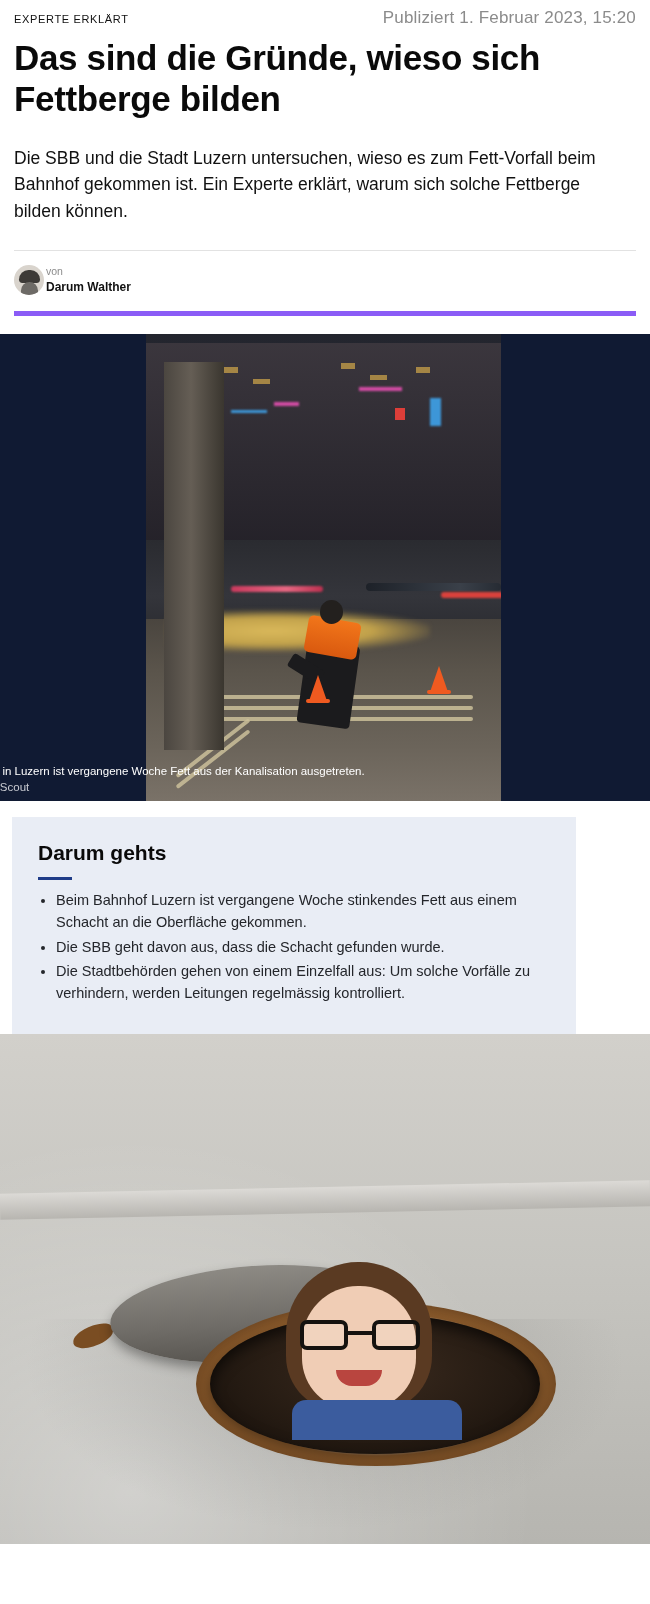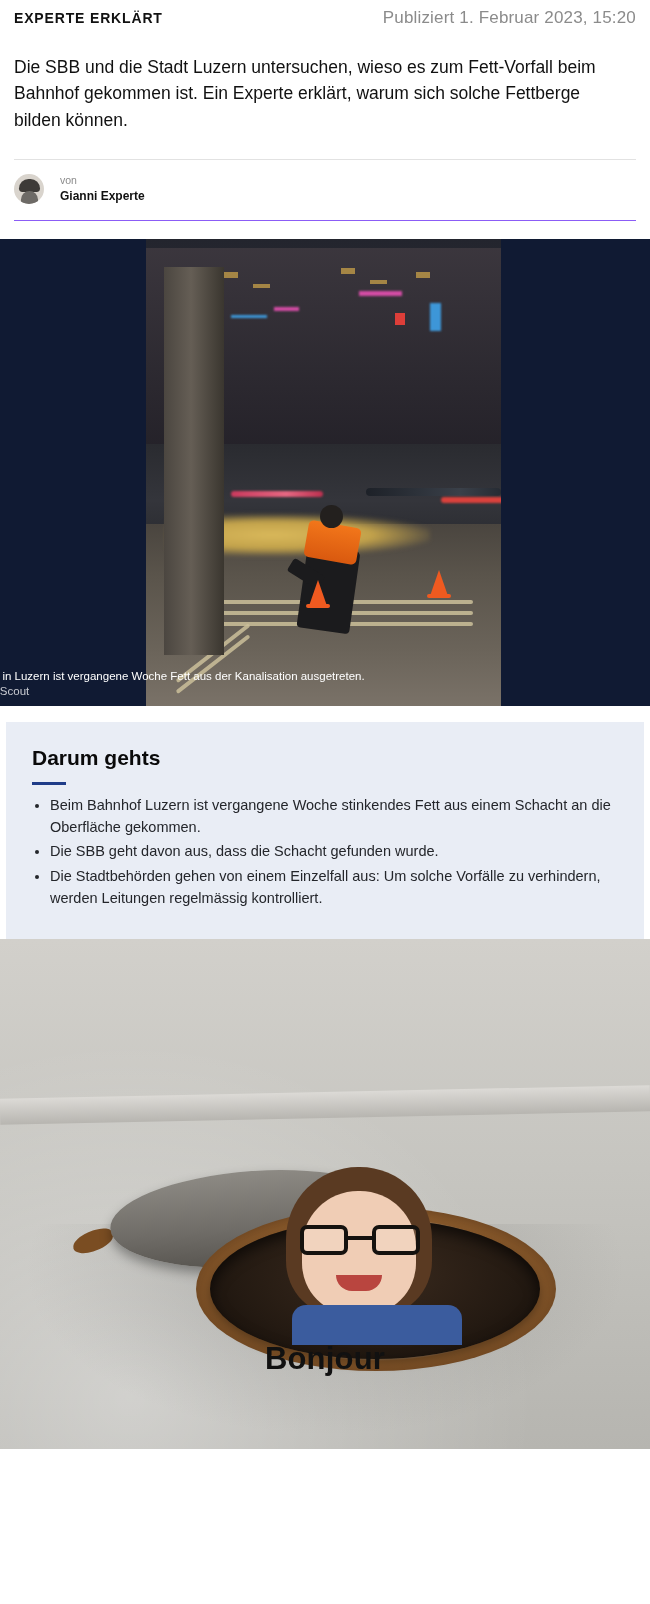--- a/index.html
+++ b/index.html
@@ -21,22 +21,22 @@
   }
 
   
   .meta-row {
     display: flex;
     align-items: baseline;
     justify-content: space-between;
     padding: 8px 14px 0 14px;
   }
   .kicker {
-    font-size: 14px;
-    font-weight: bold;
+    font-size: 11px;
+    font-weight: normal;
     letter-spacing: 0.06em;
     text-transform: uppercase;
     color: #111111;
   }
   .pubdate {
     font-size: 17px;
     color: #8b8b8b;
     letter-spacing: 0.01em;
   }
 
@@ -58,24 +58,24 @@
     font-weight: normal;
     color: #111111;
     max-width: 600px;
   }
 
   
   .author-block {
     margin: 26px 14px 0 14px;
     padding: 14px 0 16px 0;
     border-top: 1px solid #e2e2e2;
-    border-bottom: 1px solid #8b5cf6;
+    border-bottom: 5px solid #8b5cf6;
     display: flex;
     align-items: center;
-    gap: 16px;
+    gap: 2px;
   }
   .avatar {
     width: 30px;
     height: 30px;
     border-radius: 50%;
     overflow: hidden;
     background: #d9d4cd;
     flex: 0 0 auto;
     position: relative;
   }
@@ -219,22 +219,22 @@
   }
   .credit {
     font-size: 11.5px;
     color: #c9cbd2;
     line-height: 1.35;
     margin-left: -4px;
   }
 
   
   .summary {
-    margin: 16px 0 0 6px;
-    width: 638px;
+    margin: 16px 0 0 12px;
+    width: 564px;
     background: #e9edf5;
     padding: 24px 22px 26px 26px;
   }
   .summary h2 {
     margin: 0;
     font-size: 21px;
     font-weight: bold;
     color: #0a0a0a;
   }
   .summary .rule {
@@ -362,31 +362,32 @@
 </head>
 <body>
 
 <div class="page">
 
   <div class="meta-row">
     <div class="kicker">EXPERTE ERKLÄRT</div>
     <div class="pubdate">Publiziert 1. Februar 2023, 15:20</div>
   </div>
 
+  <h1 class="headline">Das sind die Gründe, wieso sich Fettberge bilden</h1>
 
   <p class="lead">Die SBB und die Stadt Luzern untersuchen, wieso es zum Fett-Vorfall beim Bahnhof gekommen ist. Ein Experte erklärt, warum sich solche Fettberge bilden können.</p>
 
   <div class="author-block">
     <div class="avatar">
       <div class="hair"></div>
       <div class="face"></div>
     </div>
     <div class="author-text">
       <div class="author-von">von</div>
-      <div class="author-name">Gianni Experte</div>
+      <div class="author-name">Darum Walther</div>
     </div>
   </div>
 
   <div class="hero">
     <div class="hero-inner">
       <div class="hero-sky"></div>
       <div class="hero-build">
         <div class="win" style="left:14%;top:14%;width:5%;height:3%;"></div>
         <div class="win" style="left:22%;top:12%;width:4%;height:3%;"></div>
         <div class="win" style="left:30%;top:18%;width:5%;height:2.5%;"></div>
@@ -445,16 +446,15 @@
     <div class="manhole-hole"></div>
     <div class="person-hair"></div>
     <div class="person-face"></div>
     <div class="shoulder"></div>
     <div class="glasses">
       <div class="lens l"></div>
       <div class="bridge"></div>
       <div class="lens r"></div>
     </div>
     <div class="mouth"></div>
-    <div class="meme-text">Bonjour</div>
   </div>
 
 </div>
 
 </body></html>

